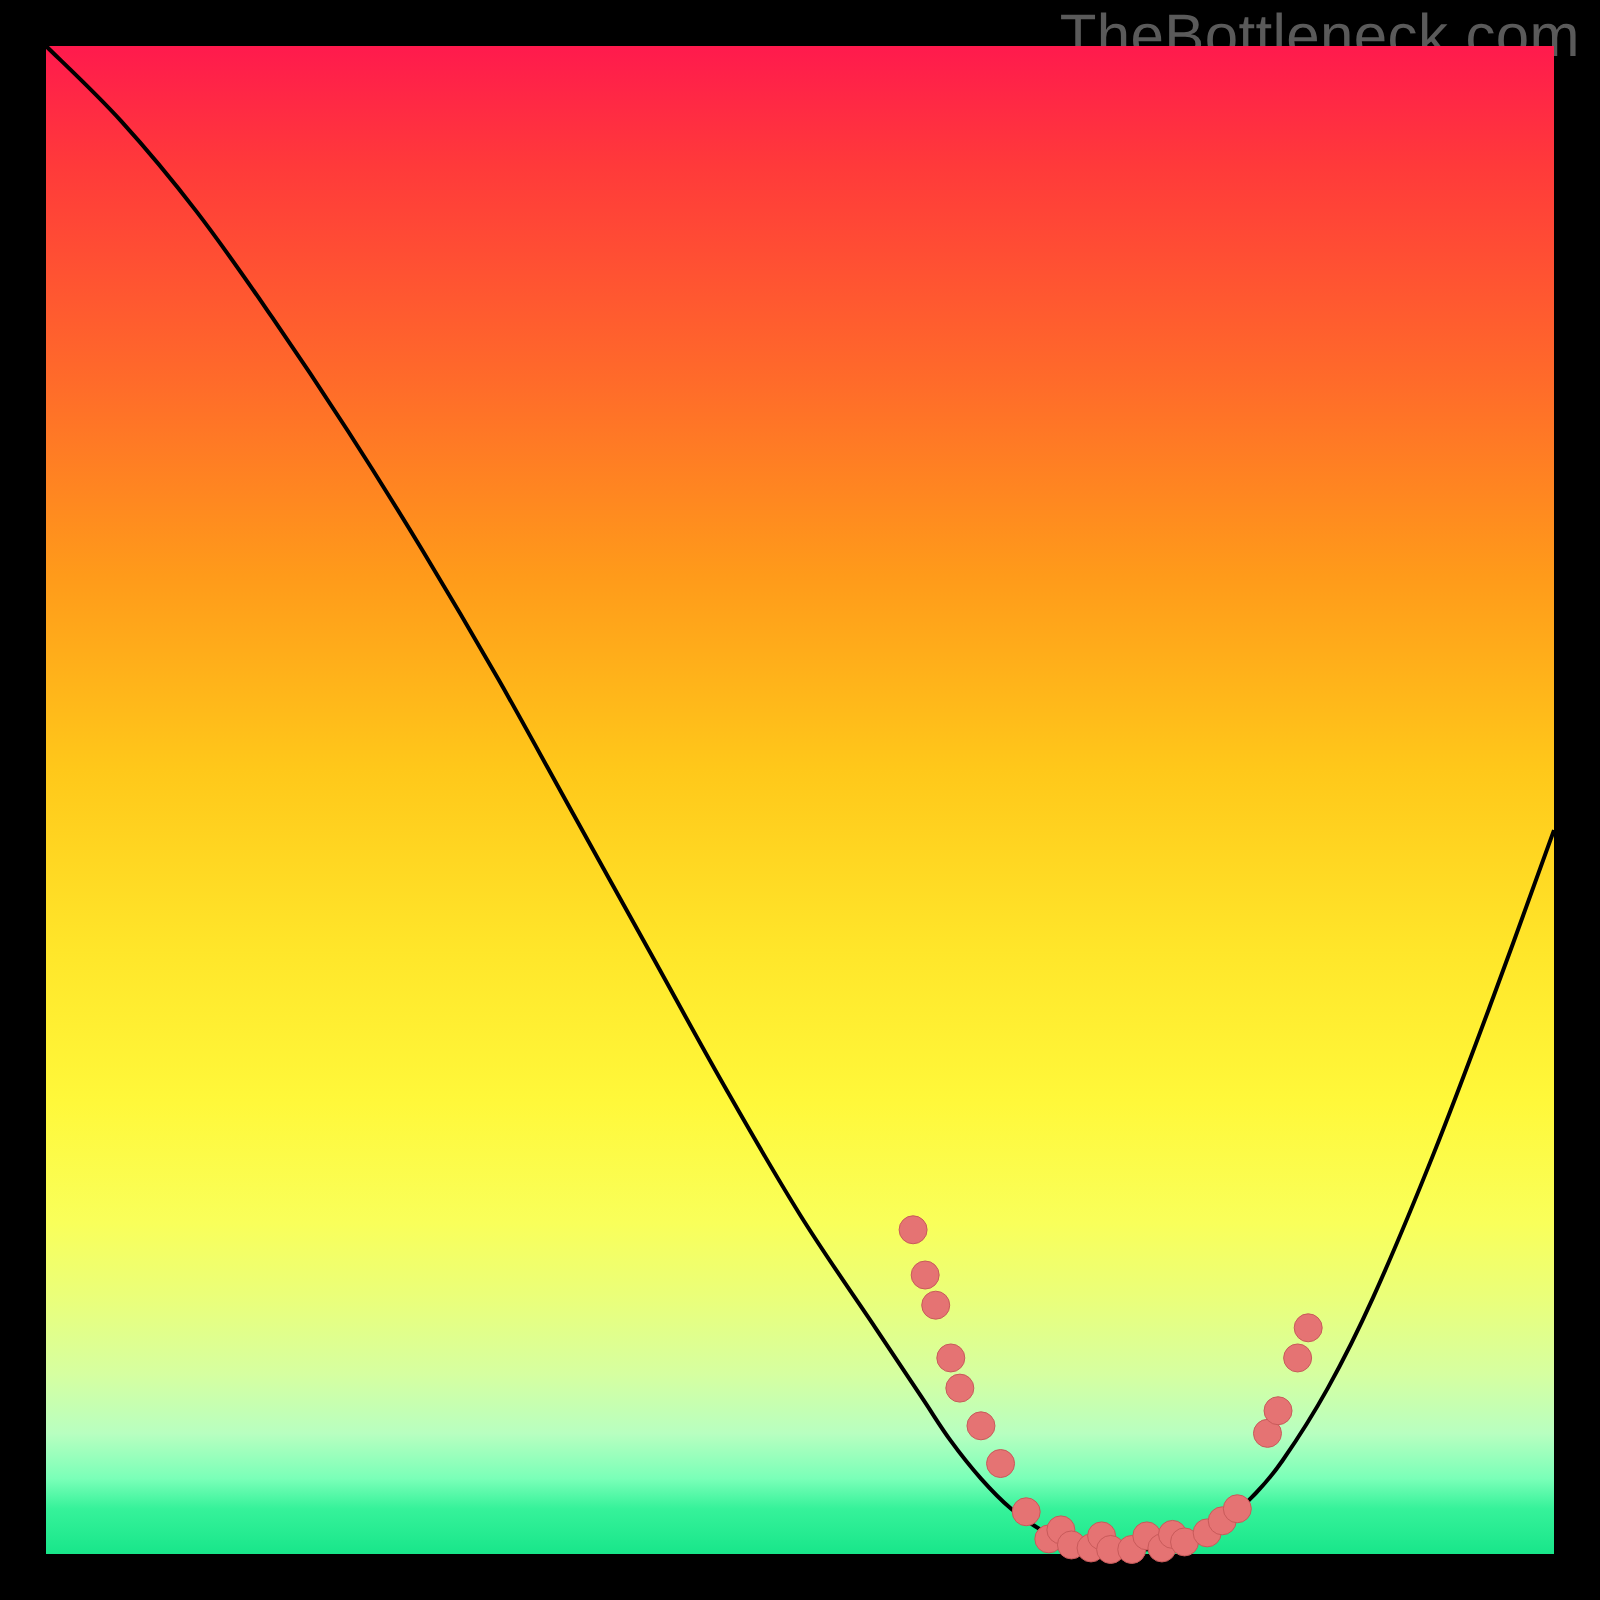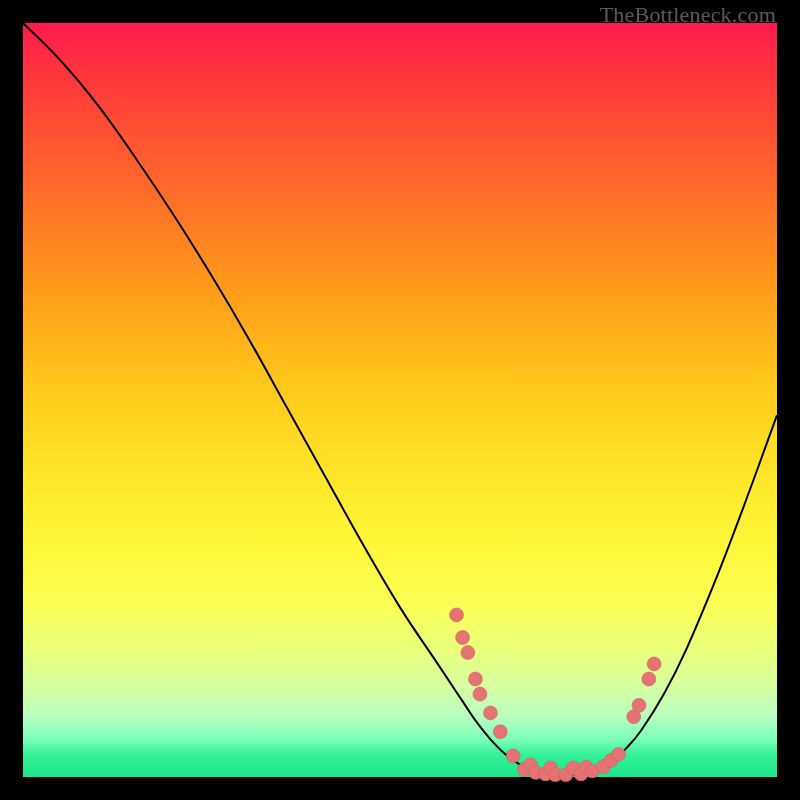--- a/index.html
+++ b/index.html
@@ -28,23 +28,23 @@
       #eaff7a 83%,
       #d6ffa0 88%,
       #b8ffc0 92%,
       #7affb8 95%,
       #36f29a 97%,
       #18e68a 100%);
   }
   .watermark {
     position: absolute;
     top: 2px;
-    right: 24px;
-    font-family: Liberation Serif, serif;
-    font-size: 22px;
+    right: 10px;
+    font-family: Liberation Sans, sans-serif;
+    font-size: 30px;
     color: #5a5a5a;
     font-weight: 500;
     letter-spacing: 0.2px;
   }
   svg.curve {
     position: absolute;
     left: 0;
     top: 0;
     width: 754px;
     height: 754px;

